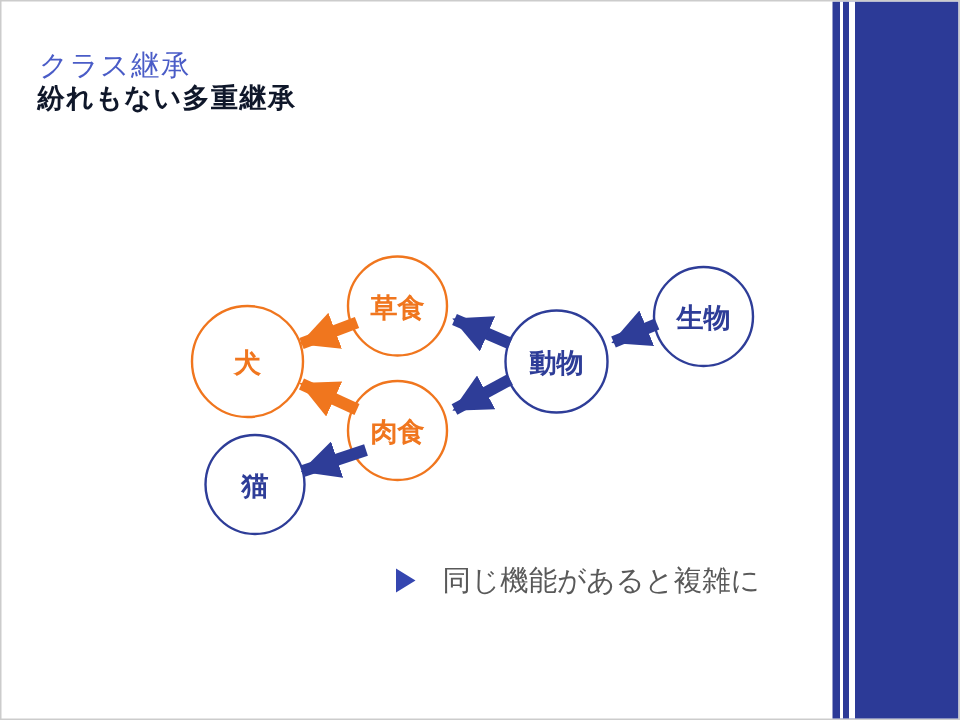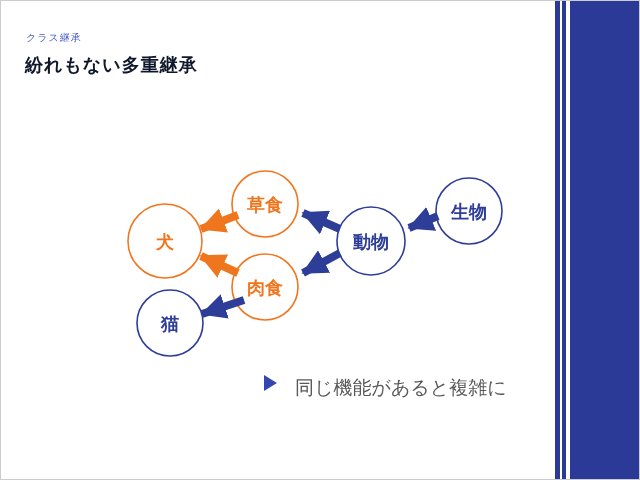--- a/index.html
+++ b/index.html
@@ -14,21 +14,21 @@
     height: 480px;
     background: #ffffff;
     box-sizing: border-box;
     border: 1px solid #cccccc;
     overflow: hidden;
   }
   .kicker {
     position: absolute;
     left: 25px;
     top: 30px;
-    font-size: 10px;
+    font-size: 19px;
     color: #4a5cc7;
     letter-spacing: 1px;
   }
   .title {
     position: absolute;
     left: 24px;
     top: 52px;
     font-size: 18px;
     font-weight: bold;
     color: #0f172a;
@@ -76,20 +76,21 @@
   .arrow { fill: none; stroke-width: 8px; }
   .arrow.blue { stroke: #2e3d98; }
   .arrow.orange { stroke: #f0761e; }
   .bullets {
     position: absolute;
     left: 263px;
     top: 374px;
   }
   .bullet-row {
     display: flex;
+    align-items: center;
     margin-bottom: 14px;
     height: 24px;
   }
   .bullet-tri {
     width: 0;
     height: 0;
     border-left: 13px solid #3546b0;
     border-top: 8px solid transparent;
     border-bottom: 8px solid transparent;
     margin-right: 18px;

